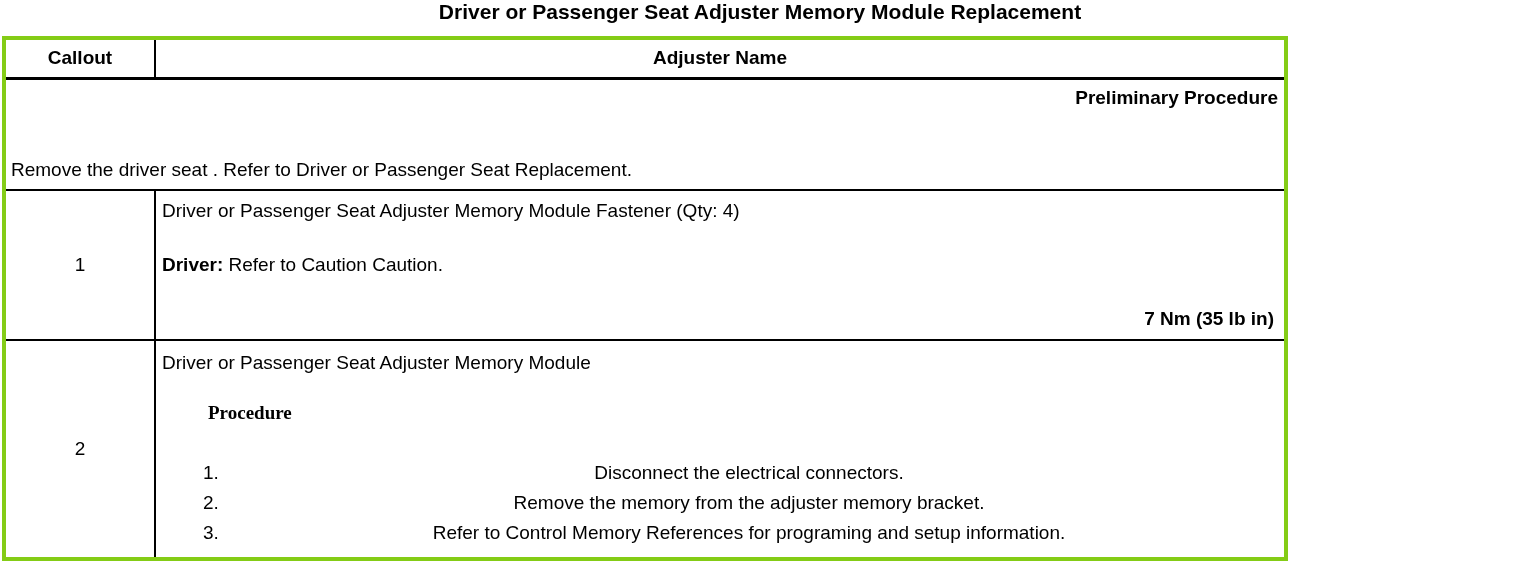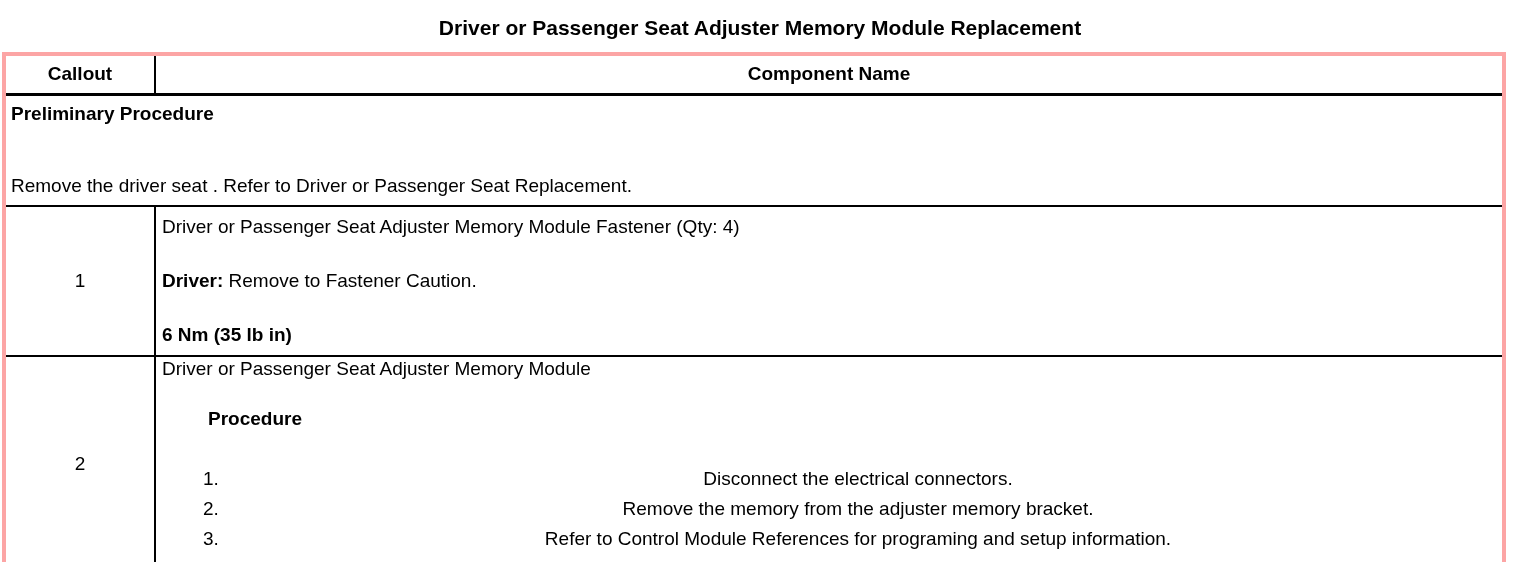--- a/index.html
+++ b/index.html
@@ -11,28 +11,28 @@
   .page {
     width: 1520px;
     height: 562px;
     background: #ffffff;
     overflow: hidden;
   }
   .title {
     font-size: 21px;
     font-weight: bold;
     text-align: center;
-    padding-top: 16px;
+    padding-top: 0;
   }
   .doc-table {
     border-collapse: collapse;
     table-layout: fixed;
-    width: 1504px;
+    width: 1286px;
     margin: 12px 0 0 2px;
-    border: 4px solid #fca5a5;
+    border: 4px solid #84cc16;
     font-size: 19px;
   }
   .col-callout { width: 151px; }
   th, td { border: 2px solid #000; }
   thead th {
     border-bottom: 3px solid #000;
     font-size: 19px;
     font-weight: bold;
     text-align: center;
     vertical-align: middle;
@@ -50,26 +50,27 @@
     text-align: center;
     vertical-align: middle;
     font-size: 19px;
   }
   .content-cell {
     vertical-align: top;
     padding: 9px 10px 9px 6px;
     margin-left: 44px;
   }
   .row1 .content-cell { height: 150px; }
-  .row2 .content-cell { height: 217px; padding-top: 1px; }
-  .bold { font-weight: bold; }
+  .row2 .content-cell { height: 217px; padding-top: 11px; }
+  .bold { font-weight: bold; text-align: right; }
   .spaced { margin-top: 32px; }
   .procedure-heading {
     font-weight: bold;
     margin: 28px 0 0 46px;
+    font-family: Liberation Serif, serif;
   }
   .steps {
     margin: 34px 0 0 0;
     padding-left: 62px;
     list-style-type: decimal;
     text-align: center;
   }
   .steps li { line-height: 30px; }
 </style>
 </head>
@@ -80,48 +81,48 @@
   <div class="title">Driver or Passenger Seat Adjuster Memory Module Replacement</div>
 
   <table class="doc-table">
     <colgroup>
       <col class="col-callout">
       <col>
     </colgroup>
     <thead>
       <tr>
         <th>Callout</th>
-        <th>Component Name</th>
+        <th>Adjuster Name</th>
       </tr>
     </thead>
     <tbody>
       <tr>
         <td colspan="2" class="prelim-cell">
           <p class="bold">Preliminary Procedure</p>
           <p class="prelim-text">Remove the driver seat . Refer to Driver or Passenger Seat Replacement.</p>
         </td>
       </tr>
 
       <tr class="row1">
         <td class="callout-cell">1</td>
         <td class="content-cell">
           <p>Driver or Passenger Seat Adjuster Memory Module Fastener (Qty: 4)</p>
-          <p class="spaced"><span class="bold">Driver:</span> <span>Remove to Fastener Caution.</span></p>
-          <p class="spaced bold">6 Nm (35 lb in)</p>
+          <p class="spaced"><span class="bold">Driver:</span> <span>Refer to Caution Caution.</span></p>
+          <p class="spaced bold">7 Nm (35 lb in)</p>
         </td>
       </tr>
 
       <tr class="row2">
         <td class="callout-cell">2</td>
         <td class="content-cell">
           <p>Driver or Passenger Seat Adjuster Memory Module</p>
           <p class="procedure-heading">Procedure</p>
           <ol class="steps">
             <li>Disconnect the electrical connectors.</li>
             <li>Remove the memory from the adjuster memory bracket.</li>
-            <li>Refer to Control Module References for programing and setup information.</li>
+            <li>Refer to Control Memory References for programing and setup information.</li>
           </ol>
         </td>
       </tr>
     </tbody>
   </table>
 
 </div>
 
 </body></html>

